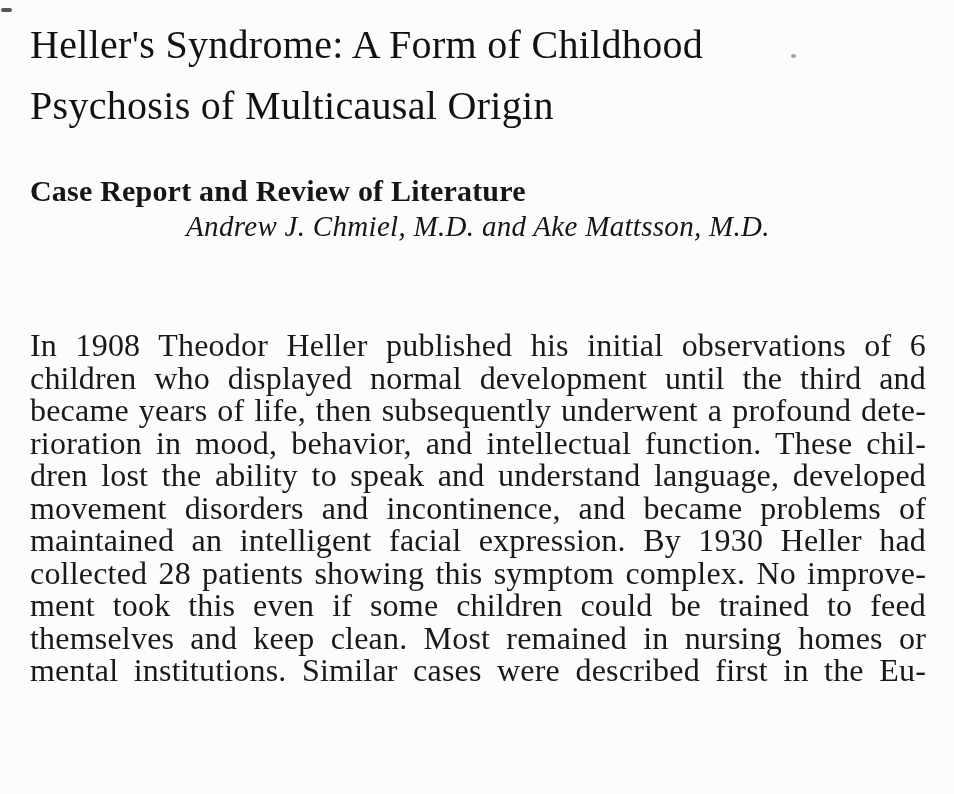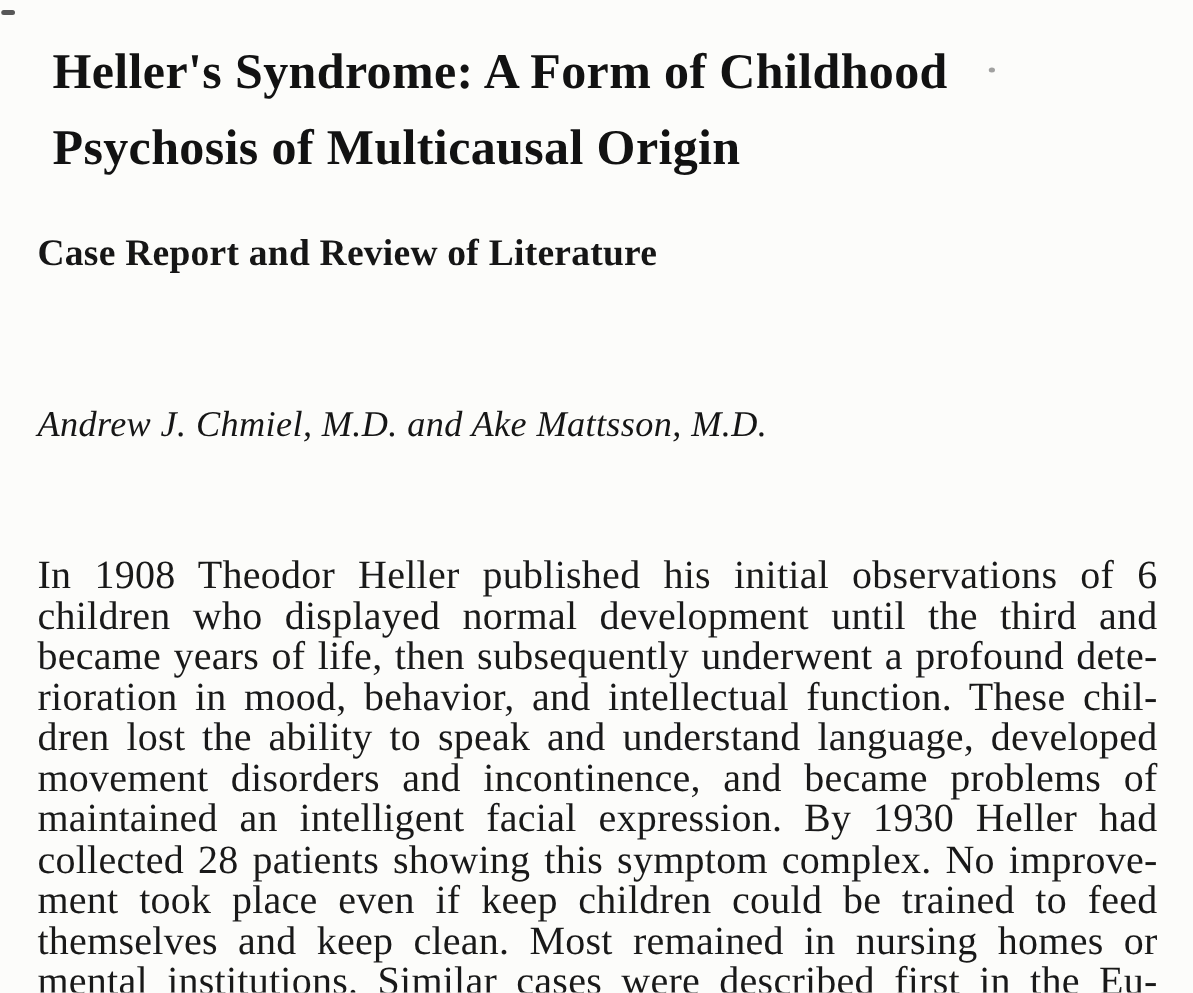--- a/index.html
+++ b/index.html
@@ -14,42 +14,42 @@
     position: relative;
     box-sizing: border-box;
     width: 954px;
     height: 794px;
     padding: 14px 28px 0 30px;
     background: #fcfcfa;
     font-family: "Liberation Serif", "DejaVu Serif", serif;
     color: #191919;
   }
   .title {
-    margin: 12px;
-    font-weight: 700;
+    margin: 0;
+    font-weight: 400;
     font-size: 40px;
     line-height: 61px;
     color: #121212;
     letter-spacing: 0.3px;
   }
   .subtitle {
     margin: 37px 0 0 0;
     font-weight: 700;
     font-size: 30px;
     line-height: 36px;
     color: #161616;
     letter-spacing: 0.2px;
   }
   .byline {
-    margin-top: 102px;
     font-style: italic;
     font-size: 29px;
     line-height: 34px;
     color: #161616;
     letter-spacing: 0.3px;
+    text-align: center;
   }
   .body-paragraph {
     margin-top: 86px;
   }
   .bodyline {
     font-size: 32px;
     line-height: 32.5px;
     letter-spacing: 0.2px;
     word-spacing: 1px;
     white-space: nowrap;
@@ -97,18 +97,18 @@
 
   <div class="body-paragraph">
     <div class="bodyline">In 1908 Theodor Heller published his initial observations of 6</div>
     <div class="bodyline">children who displayed normal development until the third and</div>
     <div class="bodyline">became years of life, then subsequently underwent a profound dete-</div>
     <div class="bodyline">rioration in mood, behavior, and intellectual function. These chil-</div>
     <div class="bodyline">dren lost the ability to speak and understand language, developed</div>
     <div class="bodyline">movement disorders and incontinence, and became problems of</div>
     <div class="bodyline">maintained an intelligent facial expression. By 1930 Heller had</div>
     <div class="bodyline">collected 28 patients showing this symptom complex. No improve-</div>
-    <div class="bodyline">ment took place even if keep children could be trained to feed</div>
+    <div class="bodyline">ment took this even if some children could be trained to feed</div>
     <div class="bodyline">themselves and keep clean. Most remained in nursing homes or</div>
     <div class="bodyline">mental institutions. Similar cases were described first in the Eu-</div>
   </div>
 
 </div>
 
 </body></html>

